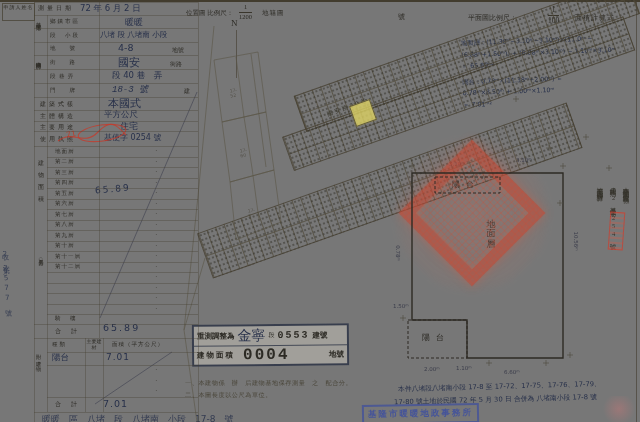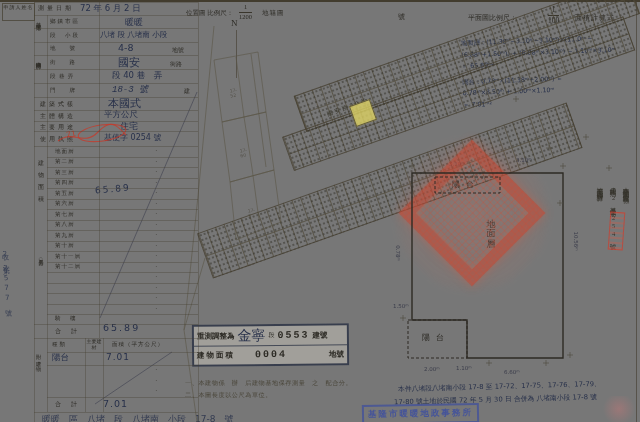--- a/index.html
+++ b/index.html
@@ -242,21 +242,21 @@
   <div class="abs" style="left:192px;top:324px;width:153px;height:38px;border:2px solid rgba(30,38,58,.8);transform:rotate(-.5deg);background:rgba(240,236,222,.35);">
     <div style="display:flex;align-items:center;height:19px;border-bottom:1px solid rgba(30,38,58,.7);padding:0 3px;gap:3px;">
       <span class="p" style="font-size:7.5px;font-weight:bold;">重測調整為</span>
       <span class="hw" style="font-size:14px;">金寧</span>
       <span class="p" style="font-size:6px;">段</span>
       <span style="font-family:'Liberation Mono',monospace;font-size:10px;font-weight:bold;letter-spacing:2px;">0553</span>
       <span class="p" style="font-size:7.5px;font-weight:bold;">建號</span>
     </div>
     <div style="display:flex;align-items:center;height:17px;padding:0 3px;gap:6px;">
       <span class="p" style="font-size:7.5px;font-weight:bold;letter-spacing:2px;">建物面積</span>
-      <span style="font-family:'Liberation Mono',monospace;font-size:10px;font-weight:bold;letter-spacing:2px;margin-left:14px;">0004</span>
+      <span style="font-family:'Liberation Mono',monospace;font-size:16px;font-weight:bold;letter-spacing:2px;margin-left:2px;">0004</span>
       <span class="p" style="font-size:7.5px;font-weight:bold;margin-left:auto;">地號</span>
     </div>
   </div>
 
   <div class="abs p" style="left:185px;top:379px;font-size:6.2px;color:#4a463a;letter-spacing:.5px;">一、本建物係　辦　后建物基地保存測量　之　配合分。</div>
   <div class="abs p" style="left:185px;top:391px;font-size:6.2px;color:#4a463a;letter-spacing:.5px;">二、本圖長度以公尺為單位。</div>
 
   <div class="abs hw" style="left:398px;top:381px;width:245px;font-size:6.8px;transform:rotate(-1.5deg);white-space:nowrap;">本件八堵段八堵南小段 17-8 至 17-72、17-75、17-76、17-79、</div>
   <div class="abs hw" style="left:394px;top:394px;width:250px;font-size:6.8px;transform:rotate(-1.5deg);white-space:nowrap;">17-80 號土地於民國 72 年 5 月 30 日 合併為 八堵南小段 17-8 號</div>
 

